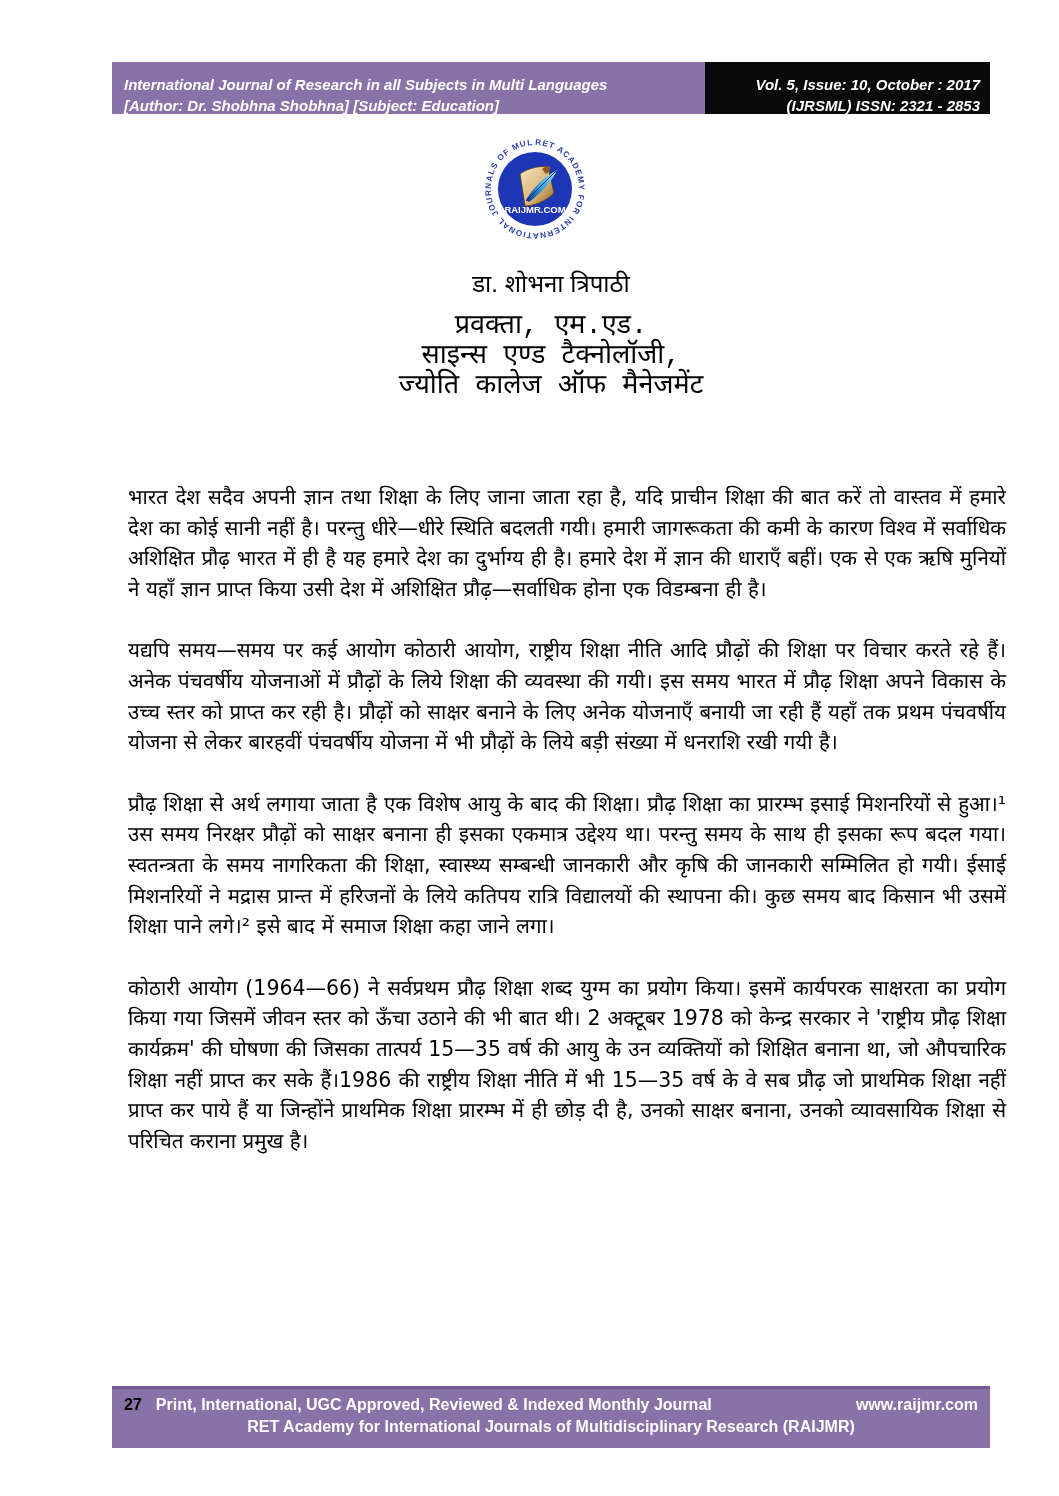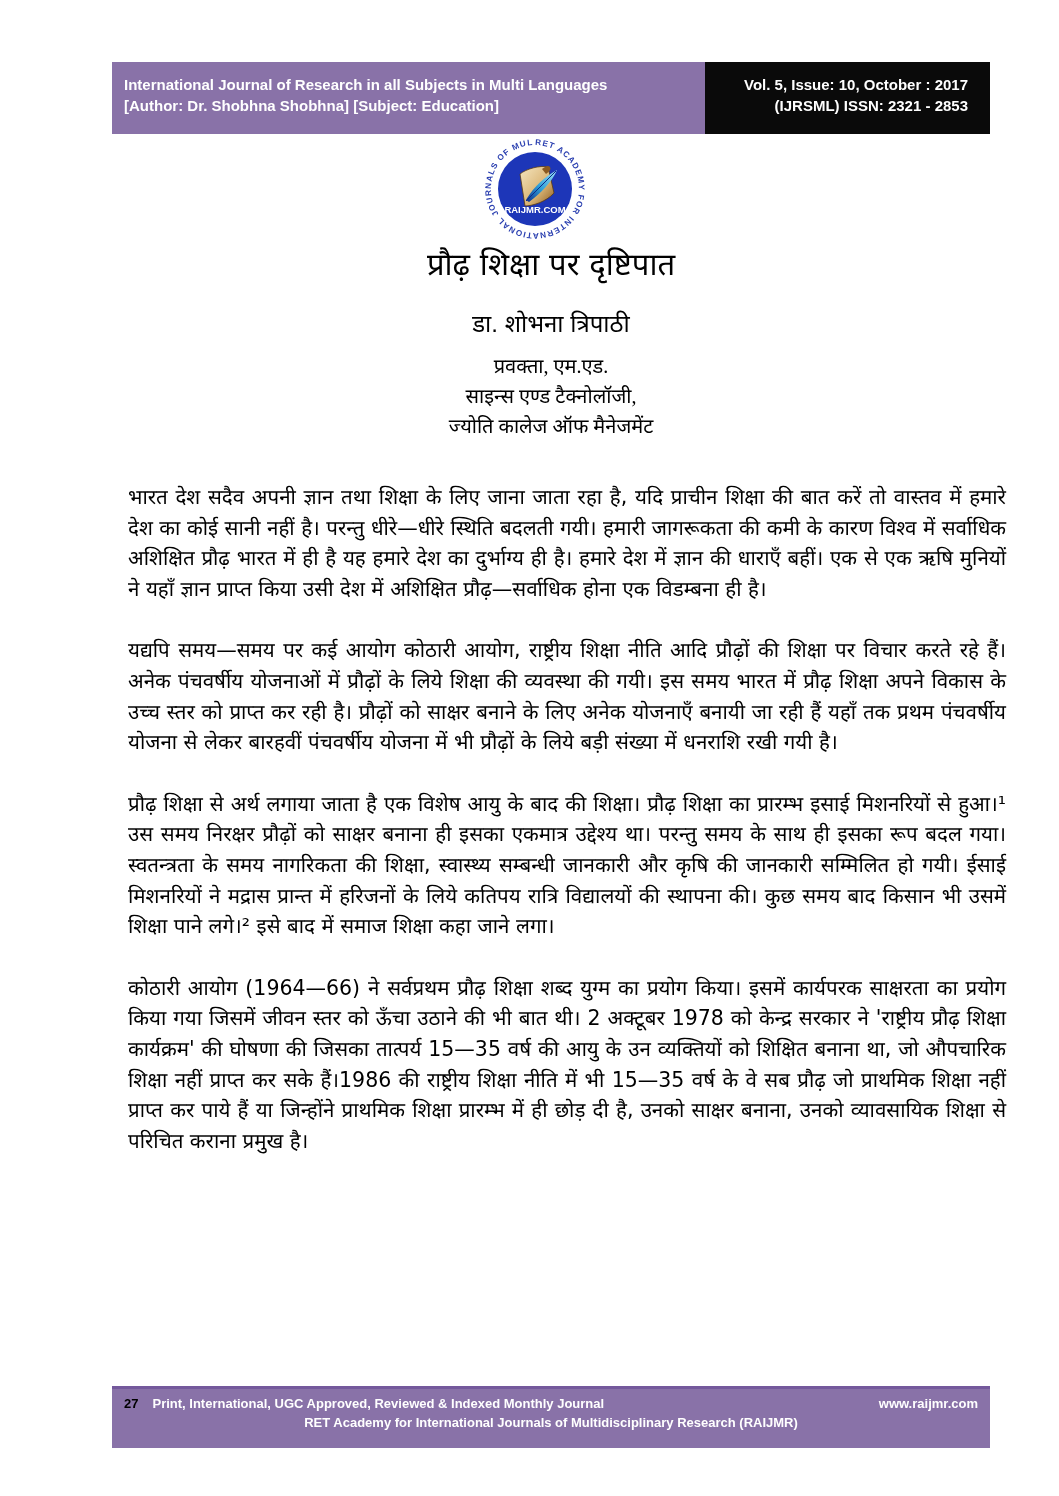--- a/index.html
+++ b/index.html
@@ -2,52 +2,52 @@
 <html><head>
 <meta charset="utf-8">
 <style>
   html,body{margin:0;padding:0;background:#ffffff;}
   .page{
     position:relative;width:1059px;height:1496px;background:#ffffff;
     font-family:"Liberation Sans", sans-serif;overflow:hidden;
   }
   
   .header-bar{
-    position:absolute;left:112px;top:62px;width:878px;height:72px;
-    display:flex;font-weight:bold;font-size:15px;color:#ffffff;
+    position:absolute;left:112px;top:62px;width:878px;height:52px;
+    display:flex;font-weight:bold;font-size:15px;color:#ffffff;font-style:italic;
   }
   .header-left{
     background:#8972a8;width:593px;box-sizing:border-box;
     padding:12px 0 0 12px;line-height:21px;
   }
   .header-right{
     background:#0a0a0a;flex:1;box-sizing:border-box;
-    padding:12px 22px 0 0;text-align:right;line-height:21px;
+    padding:12px 10px 0 0;text-align:right;line-height:21px;
   }
   
   .logo-wrap{position:absolute;left:482px;top:136px;width:106px;height:106px;}
   
   .title-block{position:absolute;left:112px;top:244px;width:878px;text-align:center;color:#000;}
   .article-title{font-size:31px;line-height:40px;font-family:"DejaVu Sans", sans-serif;}
   .article-author{font-size:24px;margin-top:22px;font-family:Liberation Sans, sans-serif;}
-  .affil{font-size:20px;line-height:30px;font-family:Liberation Serif, serif;}
+  .affil{font-size:27px;line-height:30px;font-family:Liberation Mono, monospace;}
   .affil-first{margin-top:12px;}
   
   .body-text{
     position:absolute;left:112px;top:482px;width:878px;color:#000;
     font-size:20.5px;line-height:30.6px;text-align:justify;
     font-family:"DejaVu Sans", sans-serif;
     margin-left:16px;
   }
   .body-text p{margin:0 0 31px 0;}
   
   .footer-bar{
     position:absolute;left:112px;top:1386px;width:878px;height:62px;
     background:#8972a8;border-top:3px solid #74599c;box-sizing:border-box;
-    color:#ffffff;font-weight:bold;font-size:13px;
+    color:#ffffff;font-weight:bold;font-size:16px;
   }
   .footer-line1{display:flex;align-items:center;padding:7px 12px 0 12px;}
   .footer-page-num{color:#000000;margin-right:14px;}
   .footer-mid{flex:1;}
   .footer-url{text-align:left;}
   .footer-line2{text-align:center;margin-top:4px;}
 </style>
 </head>
 <body>
 
@@ -86,21 +86,20 @@
       <circle cx="53" cy="53" r="37" fill="#1d36b8"></circle>
       <path d="M38,38 C44,33 58,29 66,31 L72,57 C64,66 50,70 43,70 Z" fill="url(#scrollgrad)" stroke="#5a3a10" stroke-width="0.8"></path>
       <path d="M60,33 q6,-5 8,-2 q2,3 -4,7 Z" fill="#8a5a20"></path>
       <path d="M44,64 C52,50 64,40 75,34 C70,46 58,58 47,66 Z" fill="url(#quillgrad)"></path>
       <path d="M44,65 L74,35" stroke="#0d2a8a" stroke-width="1" fill="none"></path>
       <text x="53" y="77" text-anchor="middle" font-size="9.5" font-weight="bold" fill="#ffffff">RAIJMR.COM</text>
     </svg>
   </div>
 
   <div class="title-block">
-    <div class="article-title">प्रौढ़ शिक्षा पर दृष्टिपात</div>
     <div class="article-author">डा. शोभना त्रिपाठी</div>
     <div class="affil affil-first">प्रवक्ता, एम.एड.</div>
     <div class="affil">साइन्स एण्ड टैक्नोलॉजी,</div>
     <div class="affil">ज्योति कालेज ऑफ मैनेजमेंट</div>
   </div>
 
   <div class="body-text">
     <p>भारत देश सदैव अपनी ज्ञान तथा शिक्षा के लिए जाना जाता रहा है, यदि प्राचीन शिक्षा की बात करें तो वास्तव में हमारे देश का कोई सानी नहीं है। परन्तु धीरे—धीरे स्थिति बदलती गयी। हमारी जागरूकता की कमी के कारण विश्व में सर्वाधिक अशिक्षित प्रौढ़ भारत में ही है यह हमारे देश का दुर्भाग्य ही है। हमारे देश में ज्ञान की धाराएँ बहीं। एक से एक ऋषि मुनियों ने यहाँ ज्ञान प्राप्त किया उसी देश में अशिक्षित प्रौढ़—सर्वाधिक होना एक विडम्बना ही है।</p>
     <p>यद्यपि समय—समय पर कई आयोग कोठारी आयोग, राष्ट्रीय शिक्षा नीति आदि प्रौढ़ों की शिक्षा पर विचार करते रहे हैं। अनेक पंचवर्षीय योजनाओं में प्रौढ़ों के लिये शिक्षा की व्यवस्था की गयी। इस समय भारत में प्रौढ़ शिक्षा अपने विकास के उच्च स्तर को प्राप्त कर रही है। प्रौढ़ों को साक्षर बनाने के लिए अनेक योजनाएँ बनायी जा रही हैं यहाँ तक प्रथम पंचवर्षीय योजना से लेकर बारहवीं पंचवर्षीय योजना में भी प्रौढ़ों के लिये बड़ी संख्या में धनराशि रखी गयी है।</p>
     <p>प्रौढ़ शिक्षा से अर्थ लगाया जाता है एक विशेष आयु के बाद की शिक्षा। प्रौढ़ शिक्षा का प्रारम्भ इसाई मिशनरियों से हुआ।¹ उस समय निरक्षर प्रौढ़ों को साक्षर बनाना ही इसका एकमात्र उद्देश्य था। परन्तु समय के साथ ही इसका रूप बदल गया। स्वतन्त्रता के समय नागरिकता की शिक्षा, स्वास्थ्य सम्बन्धी जानकारी और कृषि की जानकारी सम्मिलित हो गयी। ईसाई मिशनरियों ने मद्रास प्रान्त में हरिजनों के लिये कतिपय रात्रि विद्यालयों की स्थापना की। कुछ समय बाद किसान भी उसमें शिक्षा पाने लगे।² इसे बाद में समाज शिक्षा कहा जाने लगा।</p>

